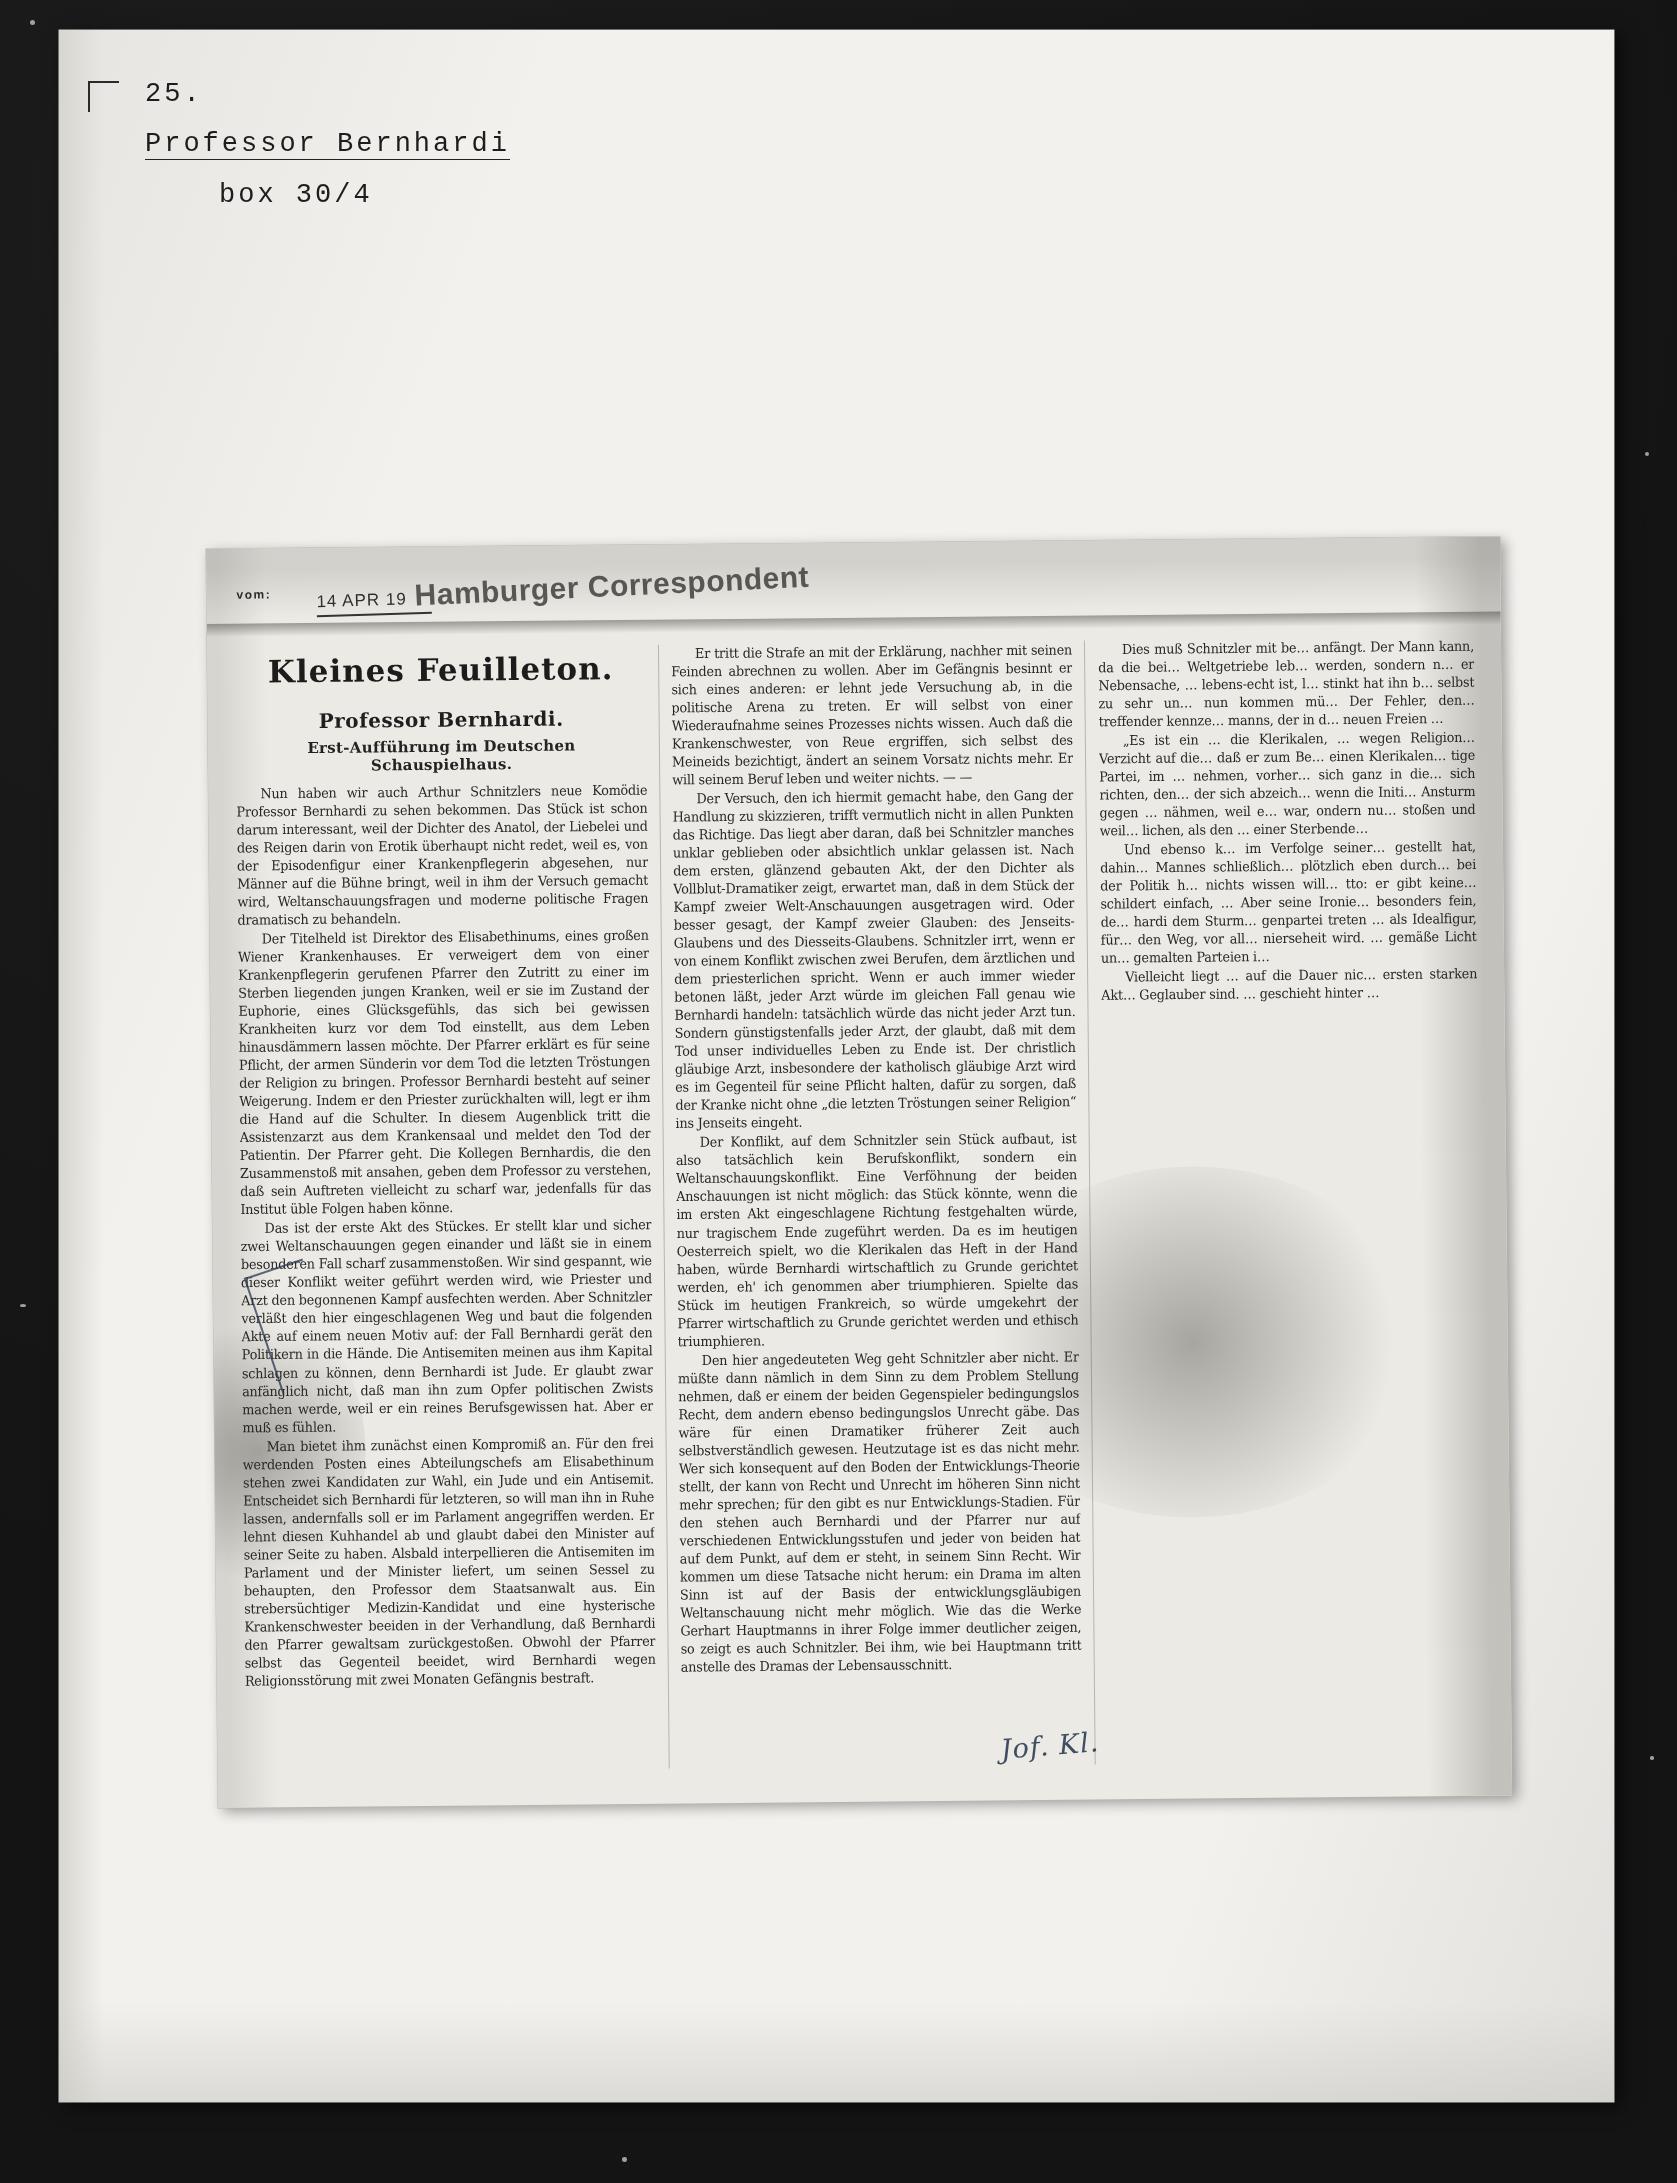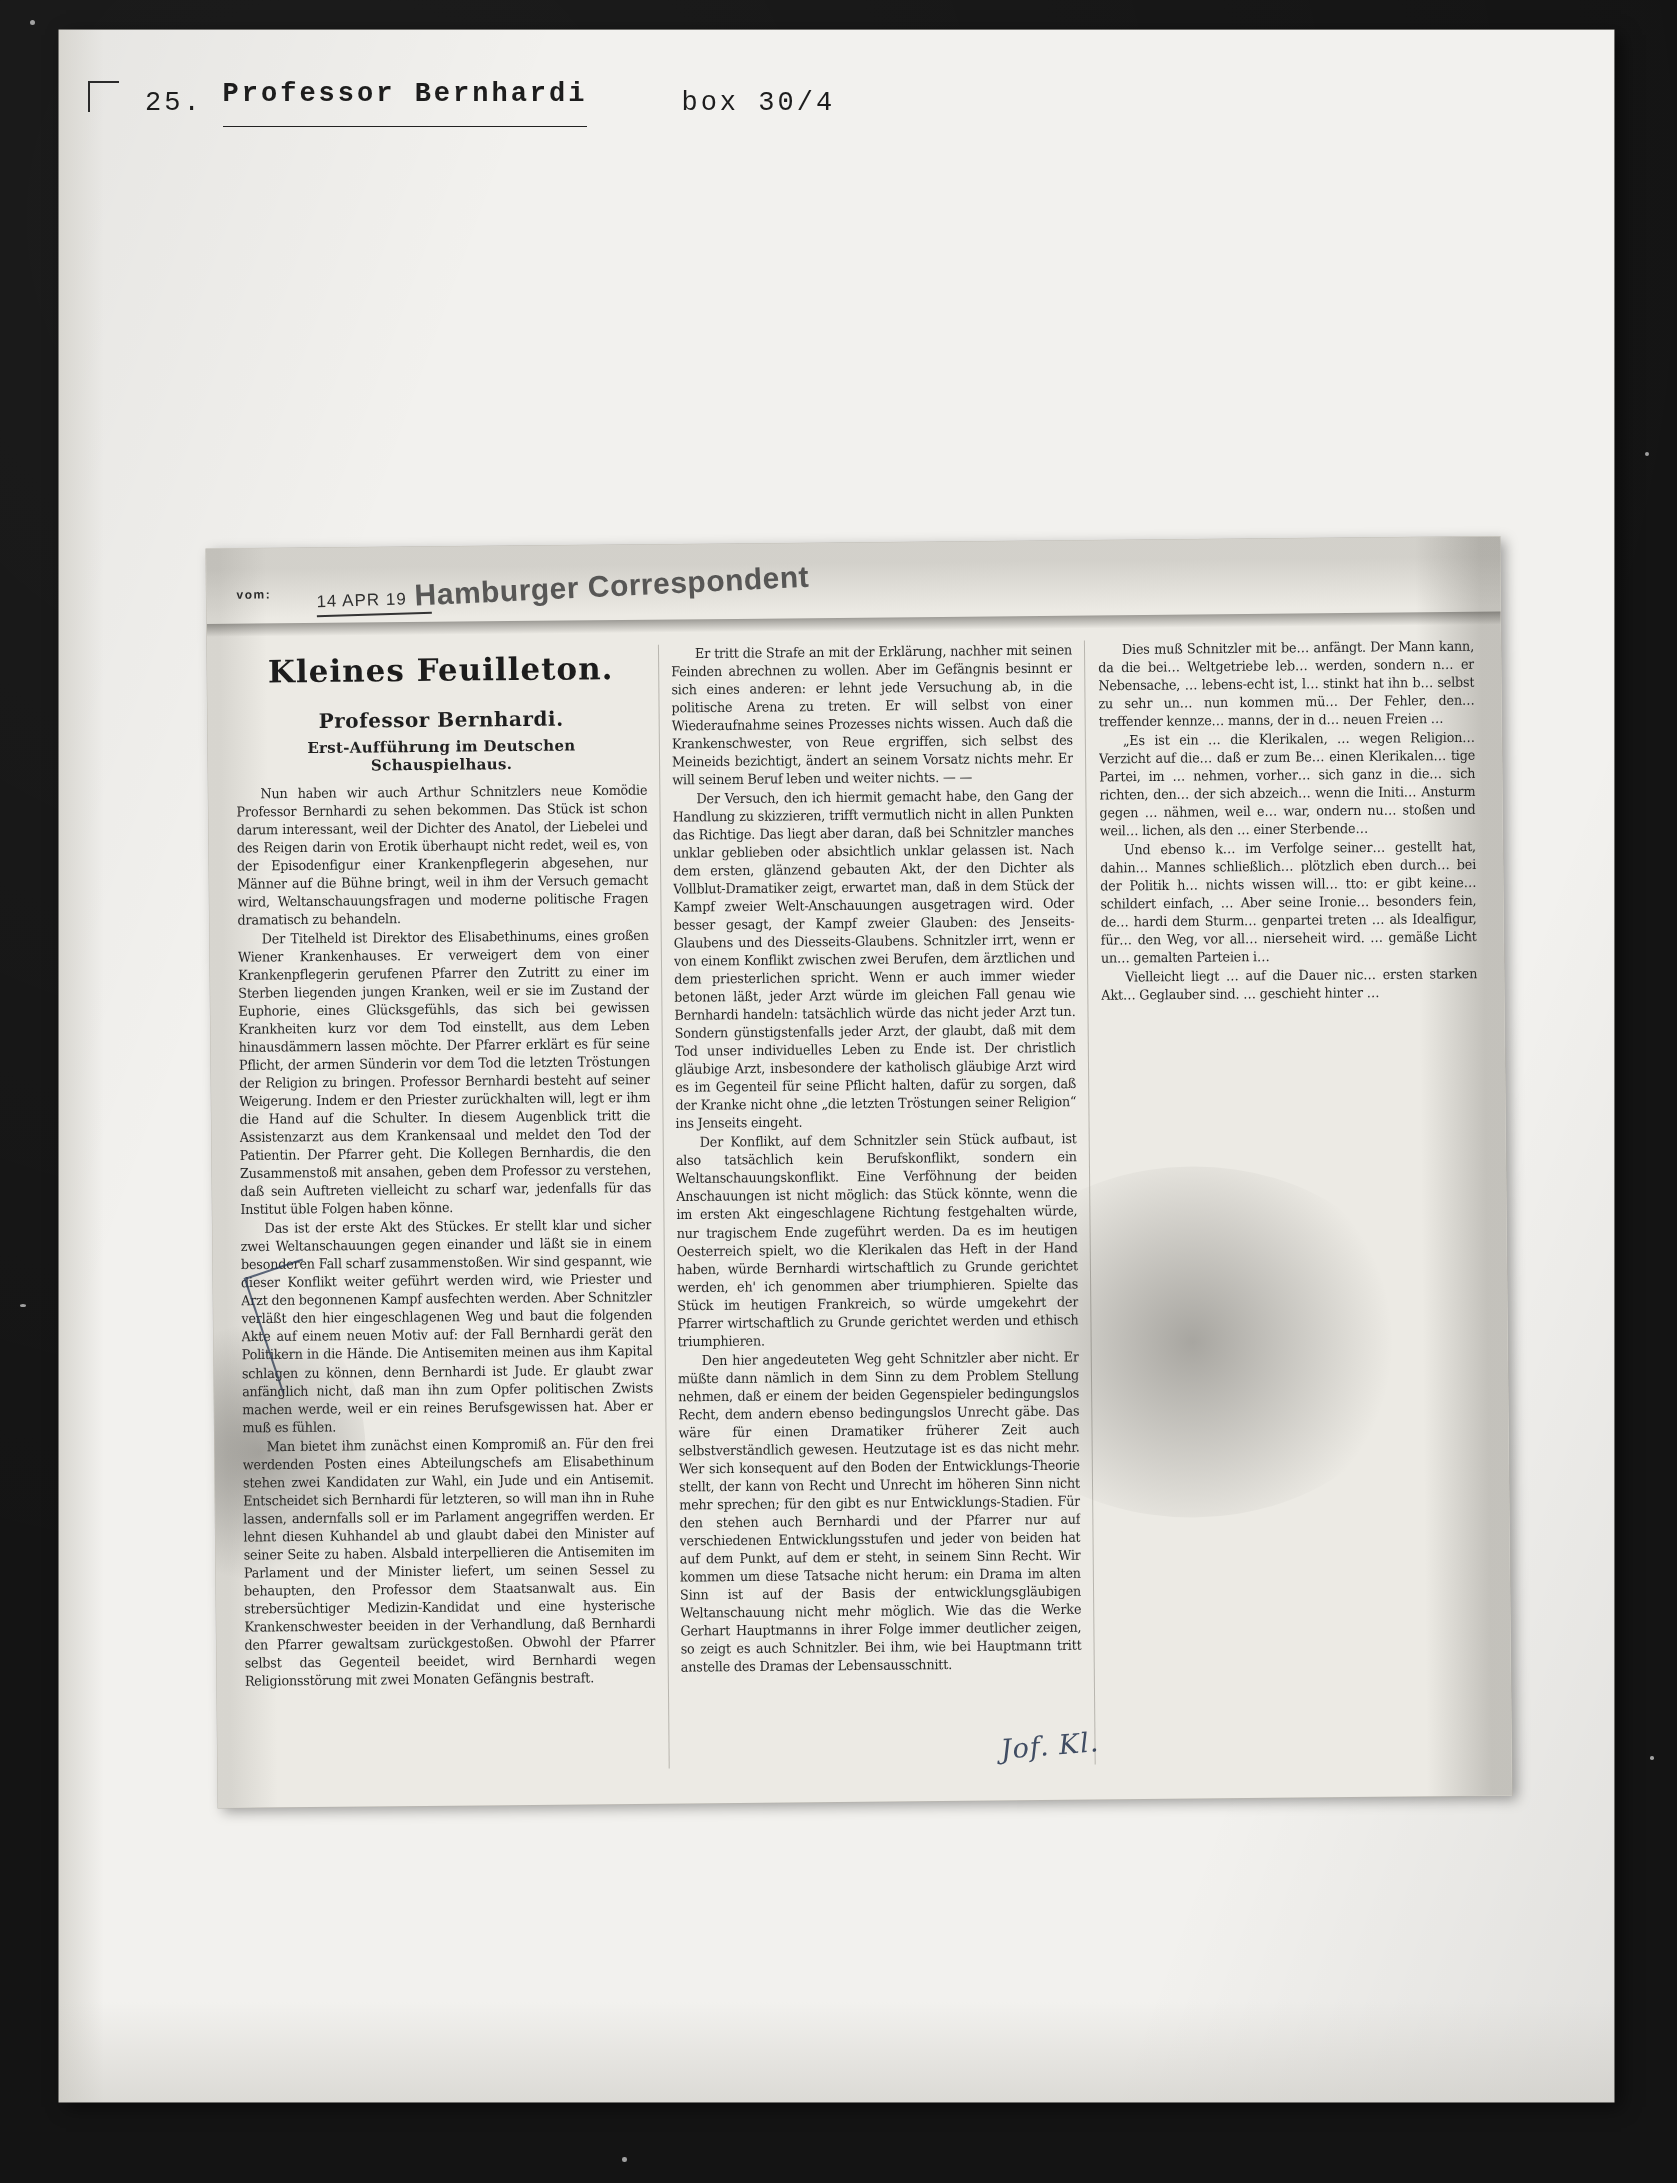--- a/index.html
+++ b/index.html
@@ -23,23 +23,23 @@
   .page-edge-b{position:absolute;left:59px;top:2002px;width:1555px;height:100px;
         background:linear-gradient(180deg,rgba(200,198,192,0),#c9c7c1);opacity:.55;}
 
   
   .crop-mark{position:absolute;left:88px;top:81px;width:29px;height:29px;
         border-left:2.5px solid #2a2a2a;border-top:2.5px solid #2a2a2a;}
 
   
   .hdr{position:absolute;left:145px;top:79px;width:1204px;
        font-family:"Liberation Mono", monospace;font-size:27px;letter-spacing:2px;color:#1d1d1d;
-       display:flex;align-items:center;gap:20px;white-space:nowrap;}
+       display:flex;align-items:flex-start;gap:20px;white-space:nowrap;flex-direction:column;}
   .hdr .num{letter-spacing:3px;}
-  .hdr .title{font-weight:700;letter-spacing:3px;border-bottom:1.5px solid #222;padding-bottom:17px;}
+  .hdr .title{font-weight:400;letter-spacing:3px;border-bottom:1.5px solid #222;padding-bottom:0;}
   .hdr .box{margin-left:74px;letter-spacing:3px;}
 
   
   .clip{position:absolute;left:206px;top:549px;width:1294px;height:1259px;
         background:#eceae4;
         box-shadow:0 0 0 0.5px #b9b6ae, 5px 4px 13px rgba(0,0,0,.35);
         transform:rotate(-0.55deg);transform-origin:0 0;overflow:hidden;}
   .clip:before{content:"";position:absolute;inset:0;pointer-events:none;
         background:
           linear-gradient(180deg, rgba(120,118,112,.22) 0 20px, rgba(0,0,0,0) 70px),

